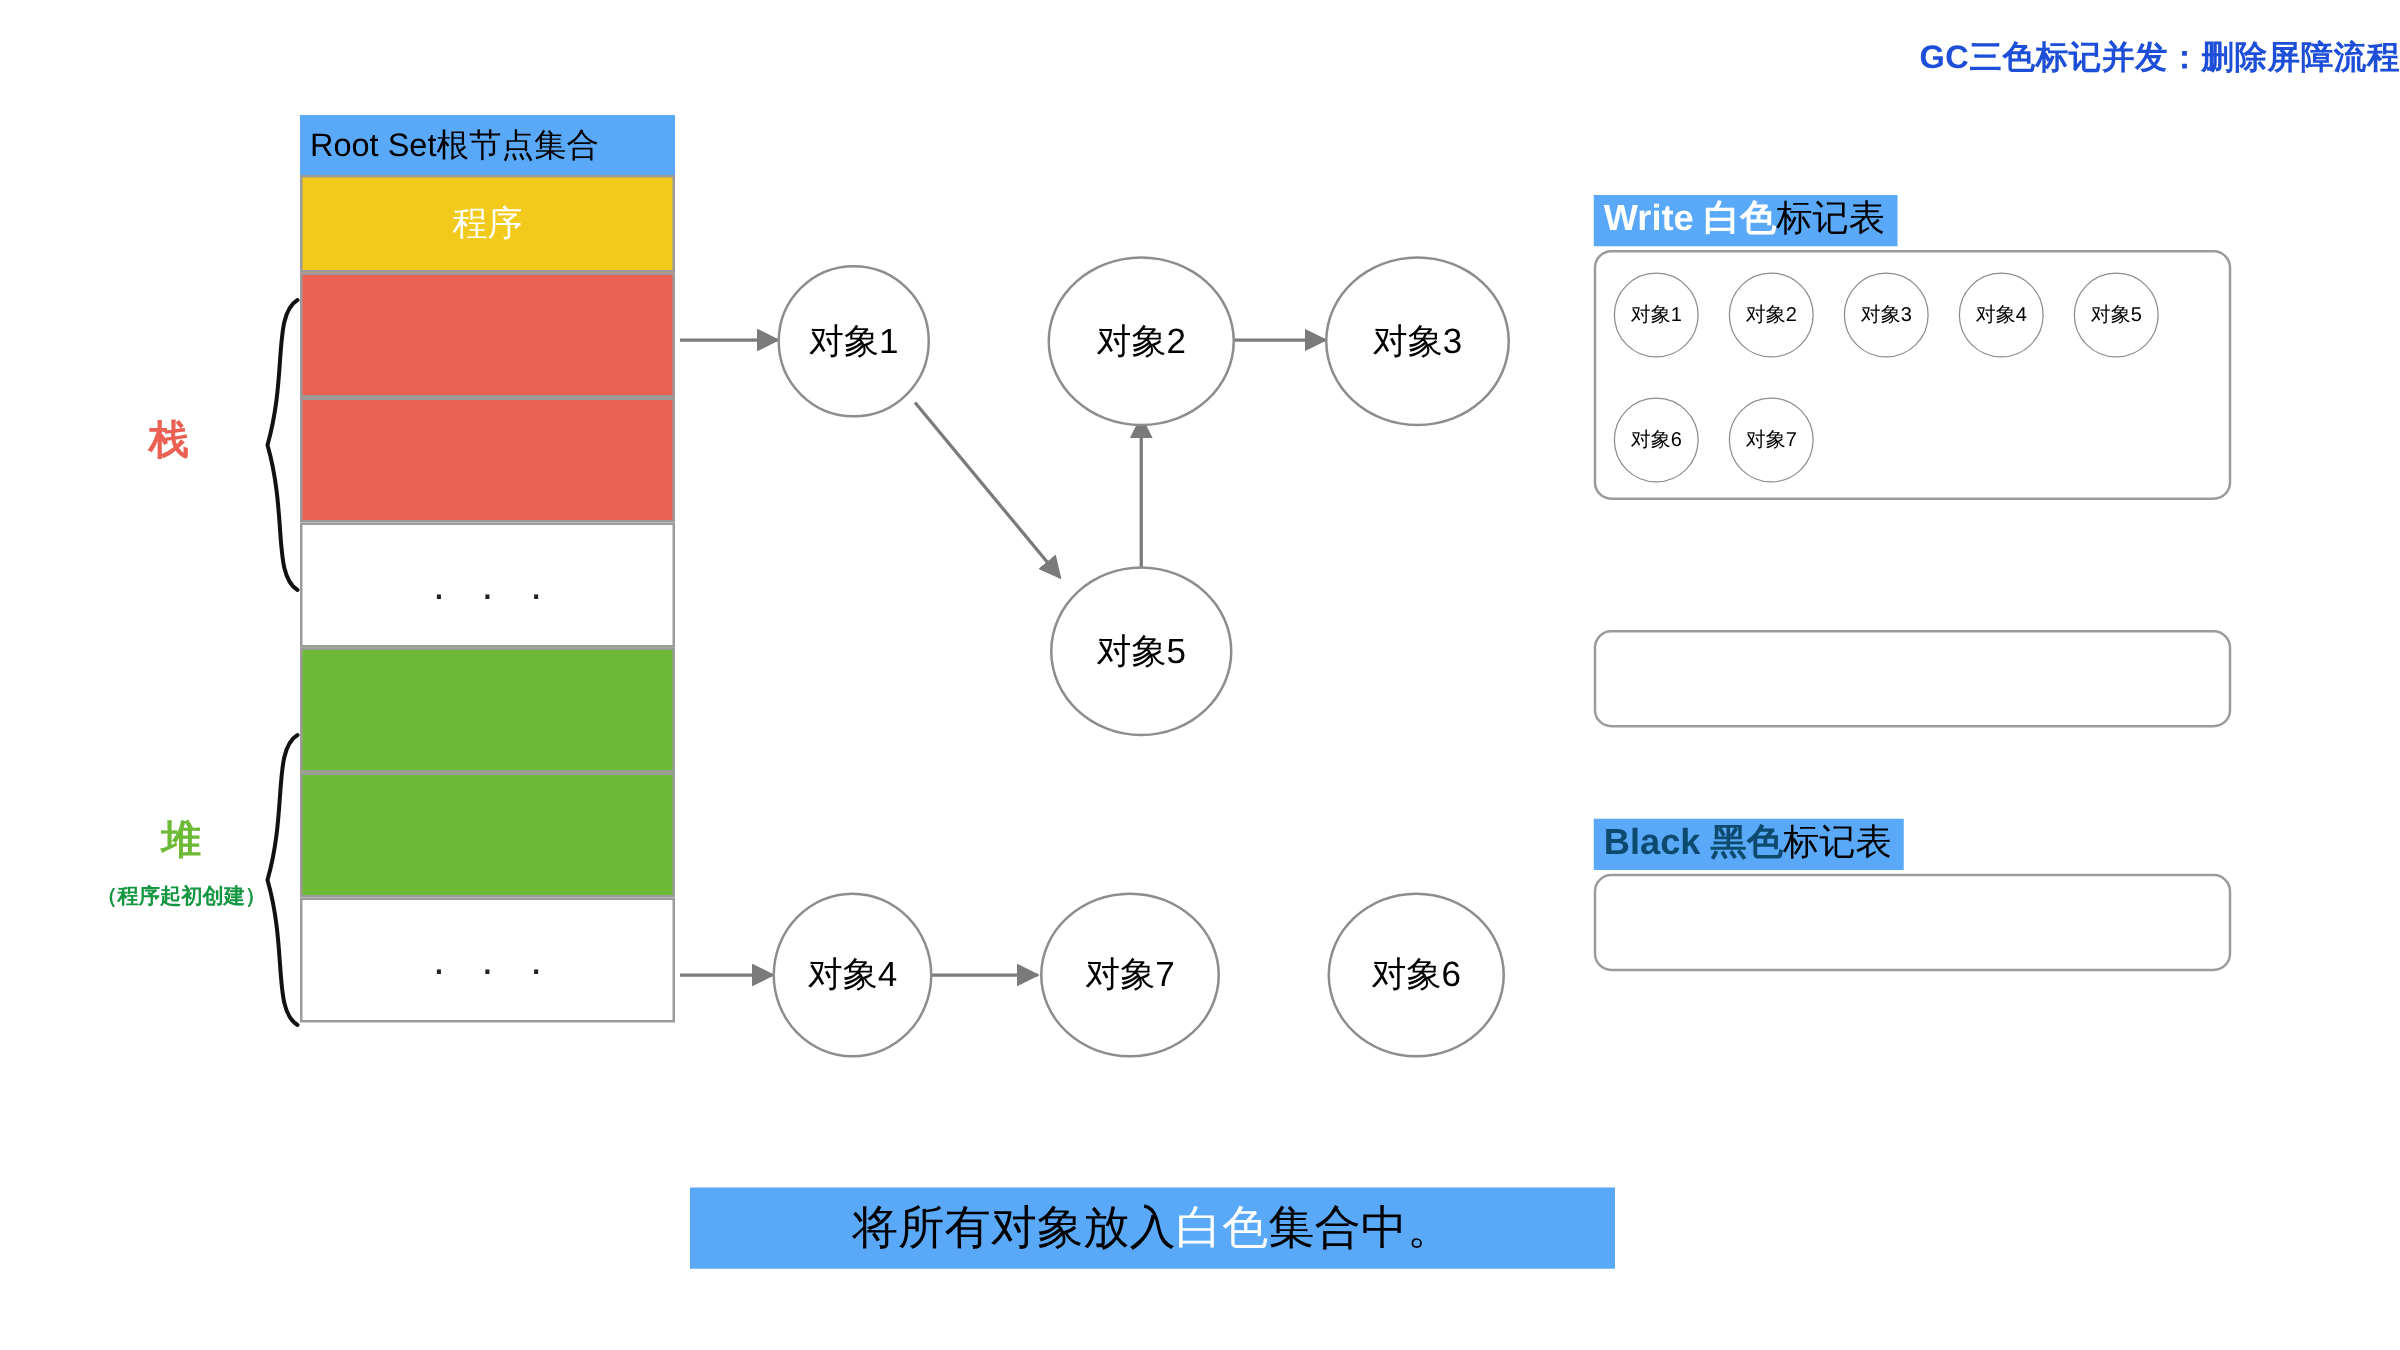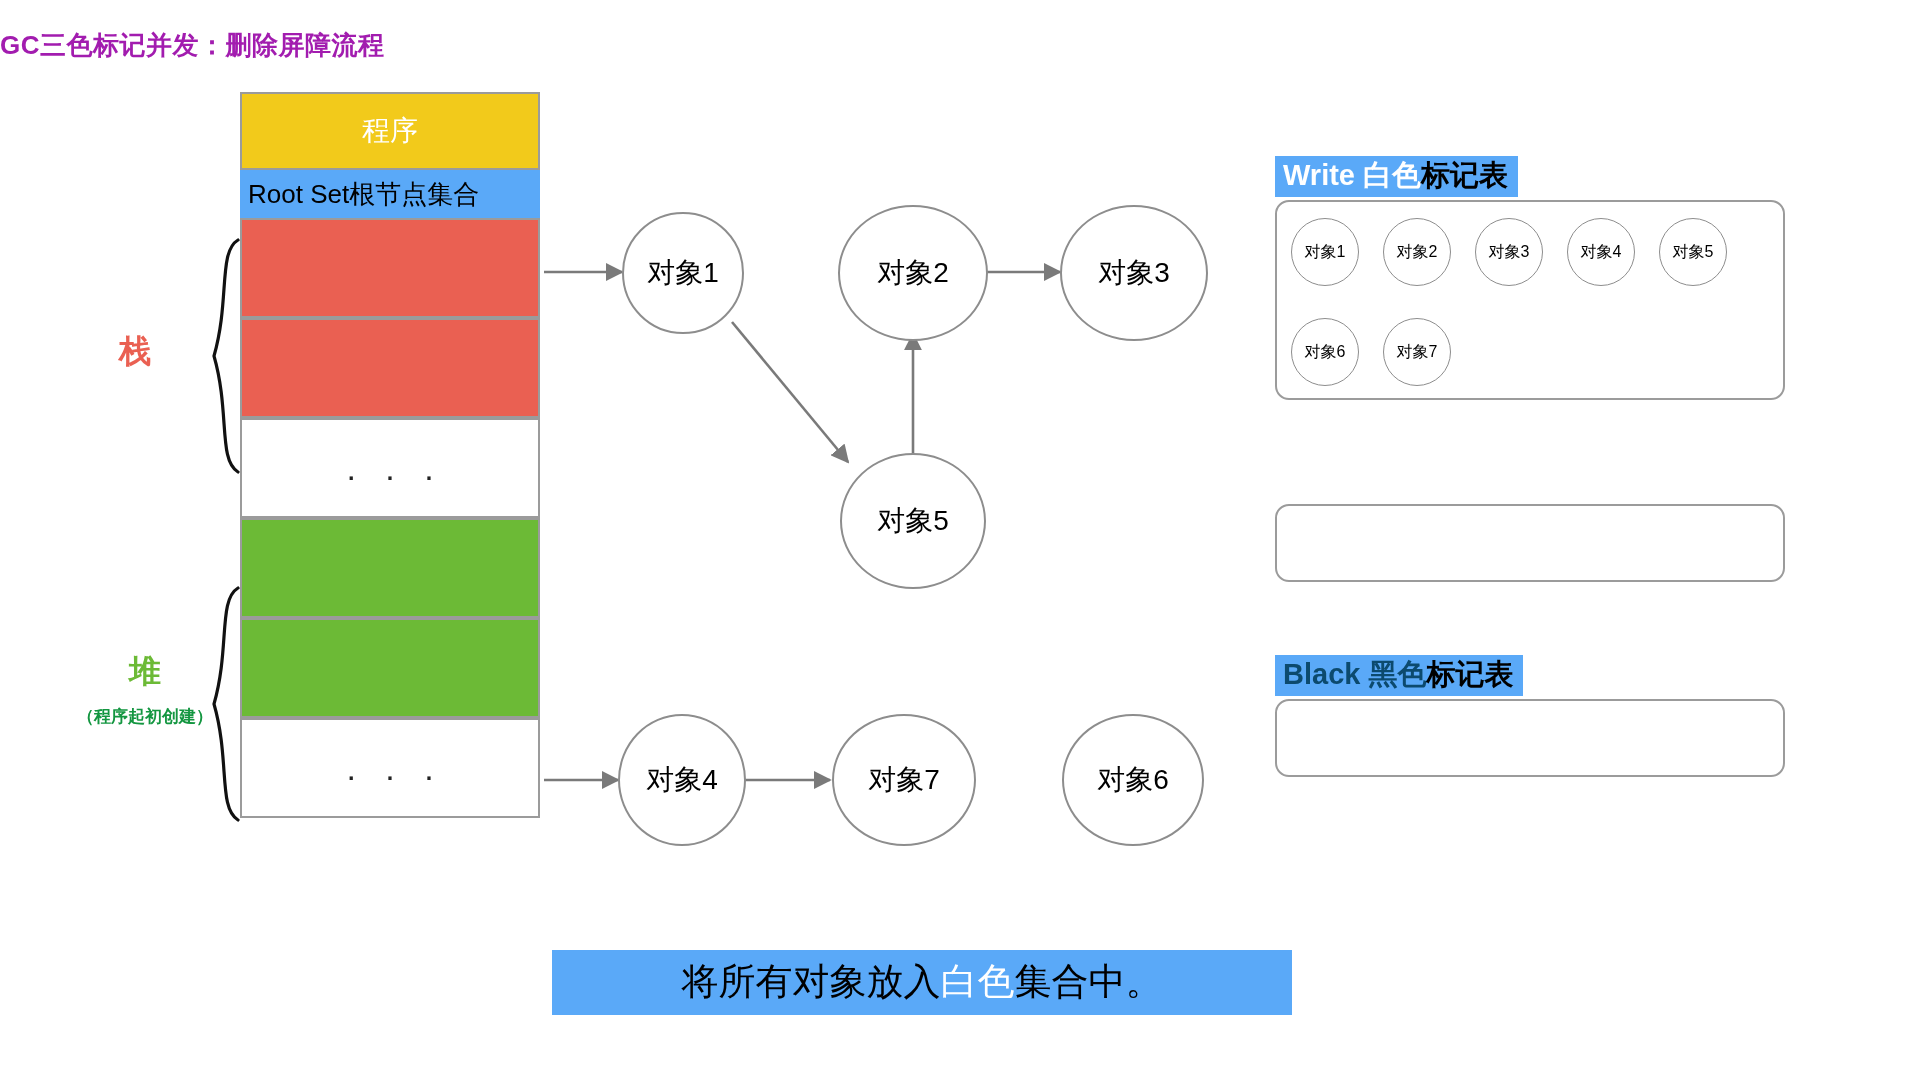--- a/index.html
+++ b/index.html
@@ -20,24 +20,24 @@
     width: 1920px;
     height: 1080px;
   }
 
   
   #title {
     position: absolute;
     left: 0;
     top: 28px;
     width: 1920px;
-    text-align: left;
+    text-align: right;
     font-size: 26px;
     font-weight: bold;
-    color: #a21caf;
+    color: #1d4ed8;
     letter-spacing: 0.5px;
   }
 
   
   #mem-col {
     position: absolute;
     left: 240px;
     top: 92px;
     width: 300px;
   }
@@ -142,21 +142,21 @@
     top: 0;
     background: #5aa9f8;
     padding: 3px 10px 5px 8px;
     font-size: 29px;
     white-space: nowrap;
     z-index: 3;
     line-height: 1.15;
   }
   .mh-en { font-weight: bold; }
   .mh-cn { font-weight: bold; }
-  .mh-tail { font-weight: bold; color: #000000; }
+  .mh-tail { font-weight: normal; color: #000000; }
   .white-em { color: #ffffff; }
   .grey-em { color: #b9b3a8; }
   .black-em { color: #0c4a6e; }
 
   .mark-body {
     position: absolute;
     box-sizing: border-box;
     border: 2px solid #9b9b9b;
     border-radius: 14px;
     background: #ffffff;
@@ -207,25 +207,25 @@
   }
 </style>
 </head>
 <body>
 
 <div id="stage">
 
   <div id="title">GC三色标记并发：删除屏障流程</div>
 
   <div id="mem-col">
+    <div class="mem-cell cell-rootset">
+      <span>Root Set根节点集合</span>
+    </div>
     <div class="mem-cell cell-program">
       <span>程序</span>
-    </div>
-    <div class="mem-cell cell-rootset">
-      <span>Root Set根节点集合</span>
     </div>
     <div class="mem-cell cell-red"></div>
     <div class="mem-cell cell-red"></div>
     <div class="mem-cell cell-dots">
       <span>. . .</span>
     </div>
     <div class="mem-cell cell-green"></div>
     <div class="mem-cell cell-green"></div>
     <div class="mem-cell cell-dots">
       <span>. . .</span>

